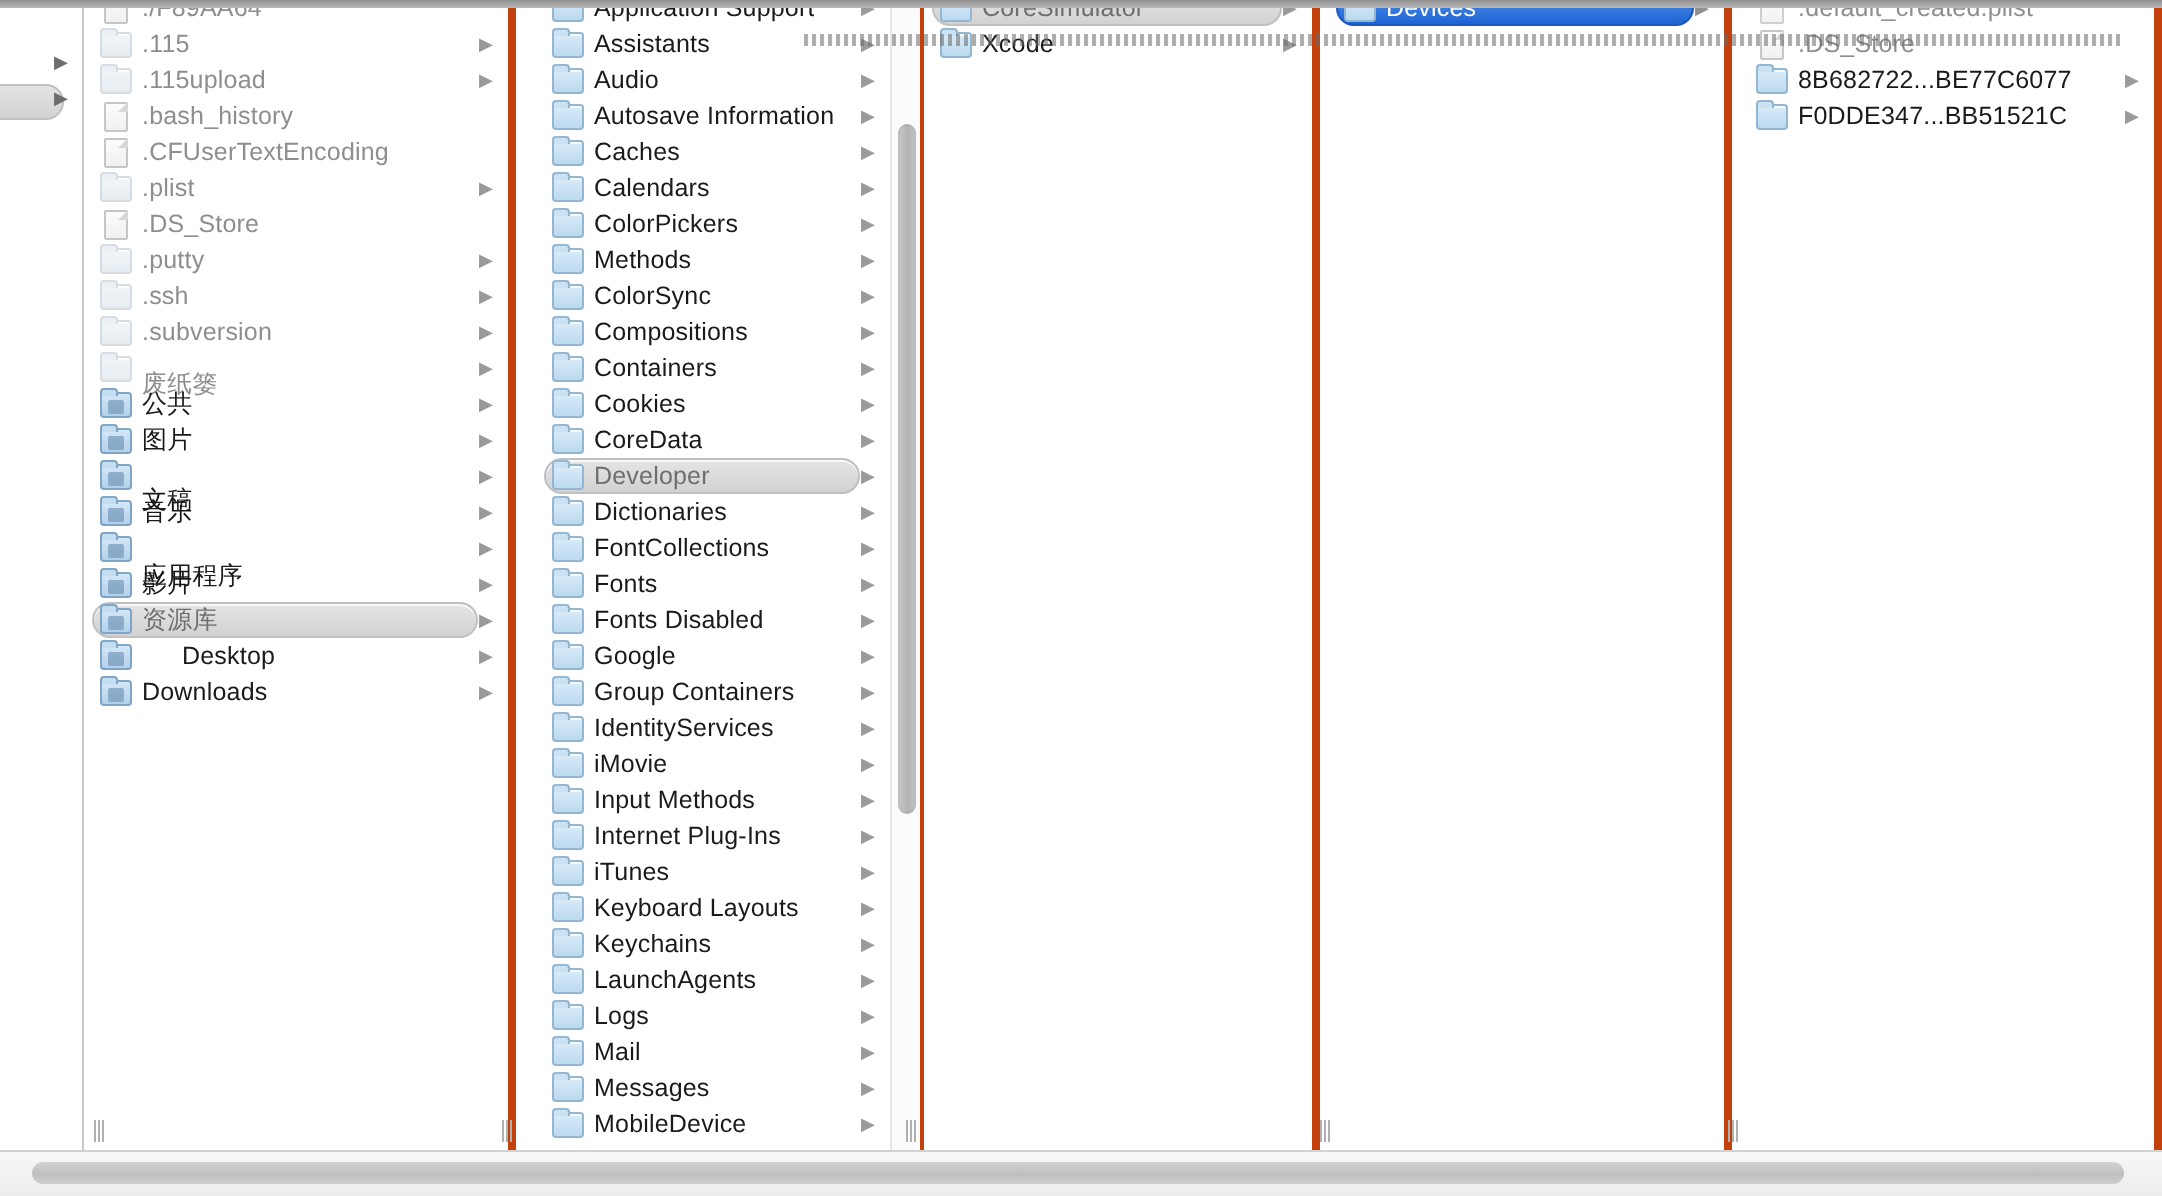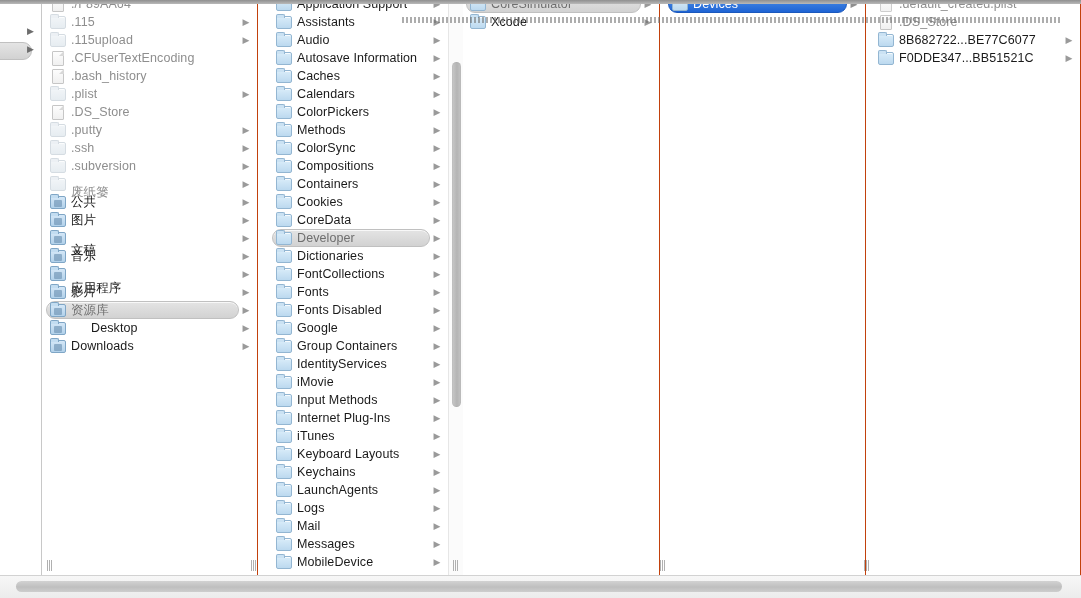--- a/index.html
+++ b/index.html
@@ -27,21 +27,21 @@
     top: 4px; left: 0;
     width: 1081px; height: 571px;
     background: #ffffff;
     overflow: hidden;
   }
   .column {
     position: absolute;
     top: 0;
     height: 571px;
     background: #ffffff;
-    border-right: 1px solid #c2410c;
+    border-right: 4px solid #c2410c;
     overflow: hidden;
   }
   .col-inner {
     position: absolute;
     left: 0; right: 0;
     padding-top: 0;
   }
   
   .row {
     position: relative;
@@ -271,25 +271,25 @@
             <span class="label" style="max-width: 163px;">.115</span>
             <span class="arrow" style="right: 7px;">▶</span>
           </div>
           <div class="row dim">
             <span class="ico folder dimmed"></span>
             <span class="label" style="max-width: 163px;">.115upload</span>
             <span class="arrow" style="right: 7px;">▶</span>
           </div>
           <div class="row dim">
             <span class="ico file"></span>
+            <span class="label" style="max-width: 163px;">.bash_history</span>
+          </div>
+          <div class="row dim">
+            <span class="ico file"></span>
             <span class="label" style="max-width: 163px;">.CFUserTextEncoding</span>
-          </div>
-          <div class="row dim">
-            <span class="ico file"></span>
-            <span class="label" style="max-width: 163px;">.bash_history</span>
           </div>
           <div class="row dim">
             <span class="ico folder dimmed"></span>
             <span class="label" style="max-width: 163px;">.plist</span>
             <span class="arrow" style="right: 7px;">▶</span>
           </div>
           <div class="row dim">
             <span class="ico file"></span>
             <span class="label" style="max-width: 163px;">.DS_Store</span>
           </div>

